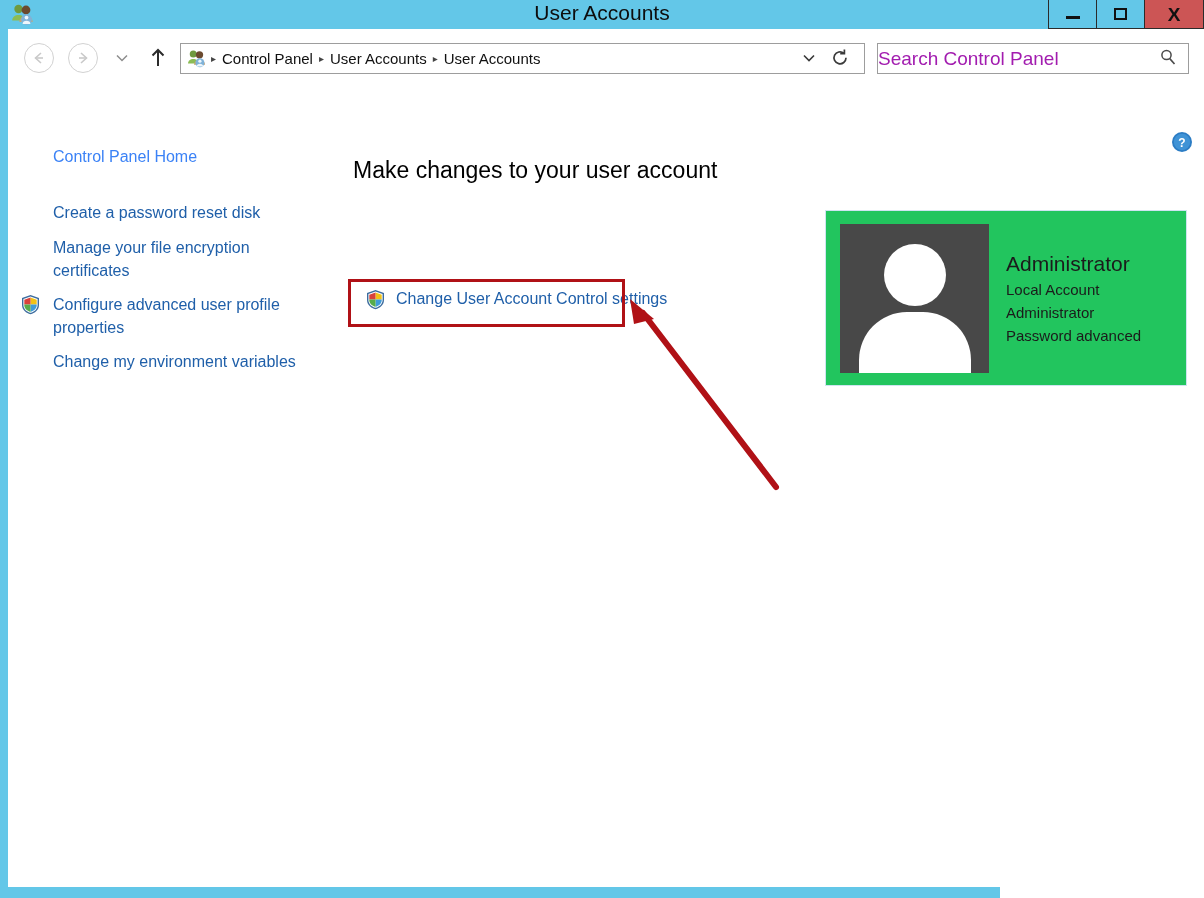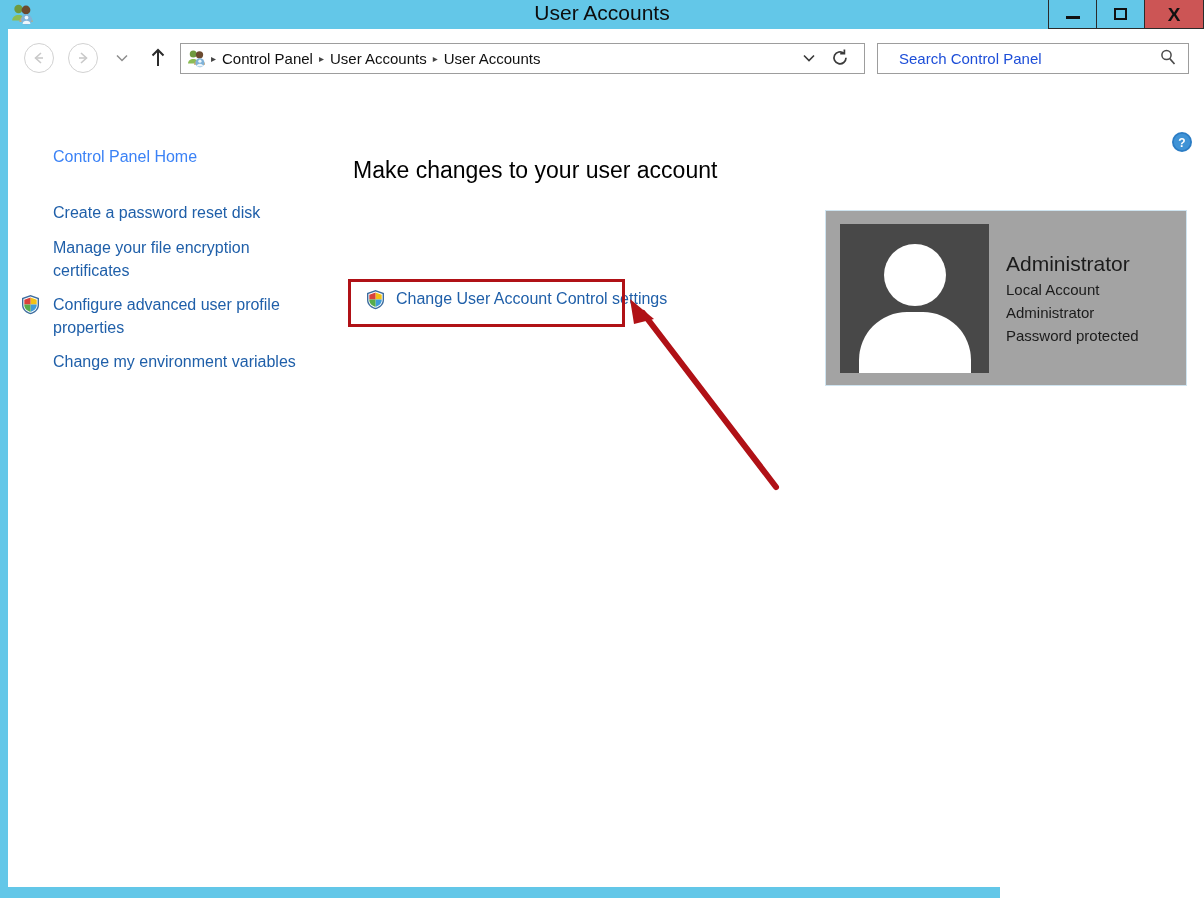--- a/index.html
+++ b/index.html
@@ -189,23 +189,23 @@
     position: absolute;
     left: 869px; top: 14px;
     width: 312px; height: 31px;
     background: #ffffff;
     border: 1px solid #9d9d9d;
     box-sizing: border-box;
     display: flex;
     align-items: center;
   }
   .search-text {
-    margin-left: 21px;
-    font-size: 15px;
-    color: #1d4ed8;
+    margin-left: 0;
+    font-size: 19px;
+    color: #a21caf;
     flex: 1;
   }
   .search-icon {
     margin-right: 11px;
     flex: none;
   }
 
   
   .help-btn {
     position: absolute;
@@ -291,21 +291,21 @@
     box-sizing: border-box;
     pointer-events: none;
   }
 
   
   .account-card {
     position: absolute;
     left: 487px; top: 119px;
     width: 362px;
     height: 176px;
-    background: #a3a3a3;
+    background: #22c55e;
     border: 1px solid #cfe4f0;
     box-sizing: border-box;
   }
   .account-avatar {
     position: absolute;
     left: 14px; top: 13px;
     width: 149px; height: 149px;
     background: #484848;
     overflow: hidden;
   }
@@ -526,21 +526,21 @@
 
       <div class="account-card">
         <div class="account-avatar">
           <span class="avatar-head"></span>
           <span class="avatar-body"></span>
         </div>
         <div class="account-info">
           <div class="account-name">Administrator</div>
           <div class="account-line">Local Account</div>
           <div class="account-line">Administrator</div>
-          <div class="account-line">Password protected</div>
+          <div class="account-line">Password advanced</div>
         </div>
       </div>
     </div>
 
     <svg class="annotation-arrow" viewBox="0 0 858 796">
       <line x1="438" y1="396" x2="305" y2="222" stroke="#b01116" stroke-width="6" stroke-linecap="round"></line>
       <path d="M292 208 L316 228 L296 233 Z" fill="#b01116"></path>
     </svg>
 
   </div>

